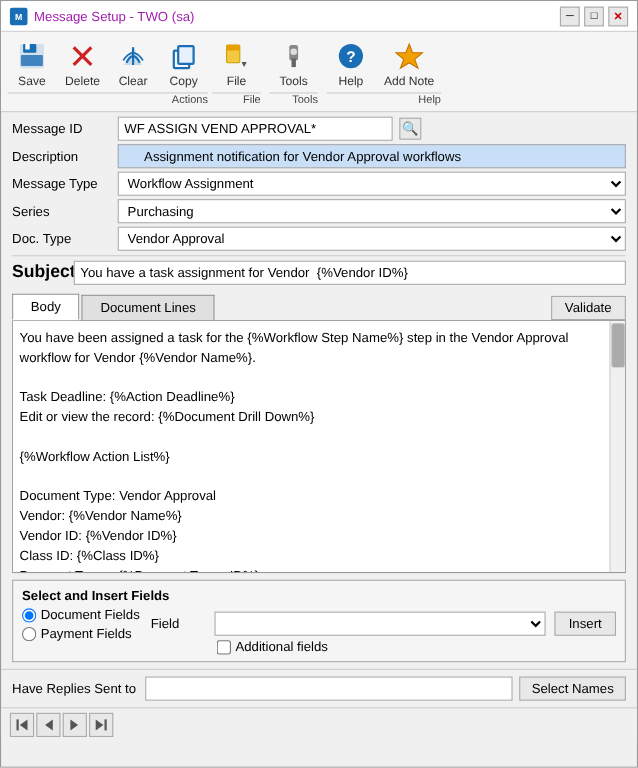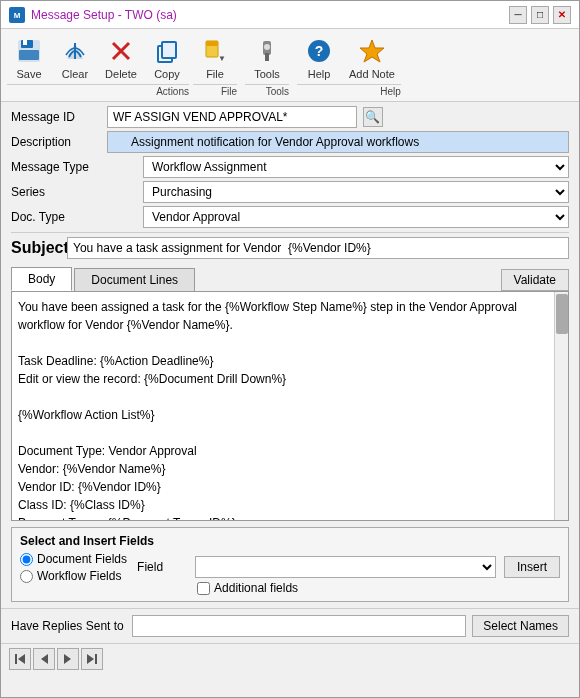--- a/index.html
+++ b/index.html
@@ -133,21 +133,21 @@
     }
     .form-input-wide { flex: 1; }
     .form-select {
       height: 22px;
       border: 1px solid #aaa;
       background: #fff;
       padding: 2px 4px;
       font-size: 12px;
       outline: none;
     }
-    .form-select-wide { flex: 1; margin-left: 36px; }
+    .form-select-wide { flex: 1; }
     .search-icon {
       width: 20px;
       height: 20px;
       background: #e8e8e8;
       border: 1px solid #aaa;
       display: flex;
       align-items: center;
       justify-content: center;
       cursor: pointer;
       font-size: 12px;
@@ -404,36 +404,36 @@
               <rect x="6" y="3" width="12" height="8" rx="1" fill="#1a6eb5"></rect>
               <rect x="8" y="3" width="4" height="5" fill="#fff"></rect>
               <rect x="4" y="13" width="20" height="10" rx="1" fill="#1a6eb5" opacity="0.8"></rect>
             </svg>
           </div>
           <span class="tb-label">Save</span>
         </div>
         <div class="toolbar-btn">
           <div class="tb-icon">
             <svg width="28" height="28" viewBox="0 0 28 28">
+              <line x1="6" y1="6" x2="22" y2="22" stroke="#cc2222" stroke-width="3"></line>
+              <line x1="22" y1="6" x2="6" y2="22" stroke="#cc2222" stroke-width="3"></line>
+            </svg>
+          </div>
+          <span class="tb-label">Delete</span>
+        </div>
+        <div class="toolbar-btn">
+          <div class="tb-icon">
+            <svg width="28" height="28" viewBox="0 0 28 28">
               <path d="M6 22 L14 6 L22 22 Z" fill="#1a6eb5" opacity="0.2"></path>
               <path d="M8 20 Q14 8 20 20" stroke="#1a6eb5" stroke-width="2" fill="none"></path>
               <path d="M14 6 L14 22" stroke="#1a6eb5" stroke-width="2"></path>
               <path d="M5 18 Q14 4 23 18" stroke="#1a6eb5" stroke-width="1.5" fill="none"></path>
             </svg>
           </div>
           <span class="tb-label">Clear</span>
-        </div>
-        <div class="toolbar-btn">
-          <div class="tb-icon">
-            <svg width="28" height="28" viewBox="0 0 28 28">
-              <line x1="6" y1="6" x2="22" y2="22" stroke="#cc2222" stroke-width="3"></line>
-              <line x1="22" y1="6" x2="6" y2="22" stroke="#cc2222" stroke-width="3"></line>
-            </svg>
-          </div>
-          <span class="tb-label">Delete</span>
         </div>
         <div class="toolbar-btn">
           <div class="tb-icon">
             <svg width="28" height="28" viewBox="0 0 28 28">
               <rect x="5" y="9" width="14" height="16" rx="1" fill="none" stroke="#1a6eb5" stroke-width="2"></rect>
               <rect x="9" y="5" width="14" height="16" rx="1" fill="#e8f0fb" stroke="#1a6eb5" stroke-width="2"></rect>
             </svg>
           </div>
           <span class="tb-label">Copy</span>
         </div>
@@ -570,21 +570,21 @@
   <div class="select-insert-section">
     <div class="section-title">Select and Insert Fields</div>
     <div style="display:flex;gap:10px;align-items:flex-start;">
       <div class="radio-row">
         <label class="radio-label">
           <input type="radio" name="field-type" checked="" style="">
           <span>Document Fields</span>
         </label>
         <label class="radio-label">
           <input type="radio" name="field-type" style="">
-          <span>Workflow Fields</span>
+          <span>Payment Fields</span>
         </label>
       </div>
       <div style="flex:1;">
         <div class="fields-row">
           <span class="field-label-txt">Field</span>
           <select class="field-select">
             <option></option>
           </select>
           <button class="insert-btn">Insert</button>
         </div>

